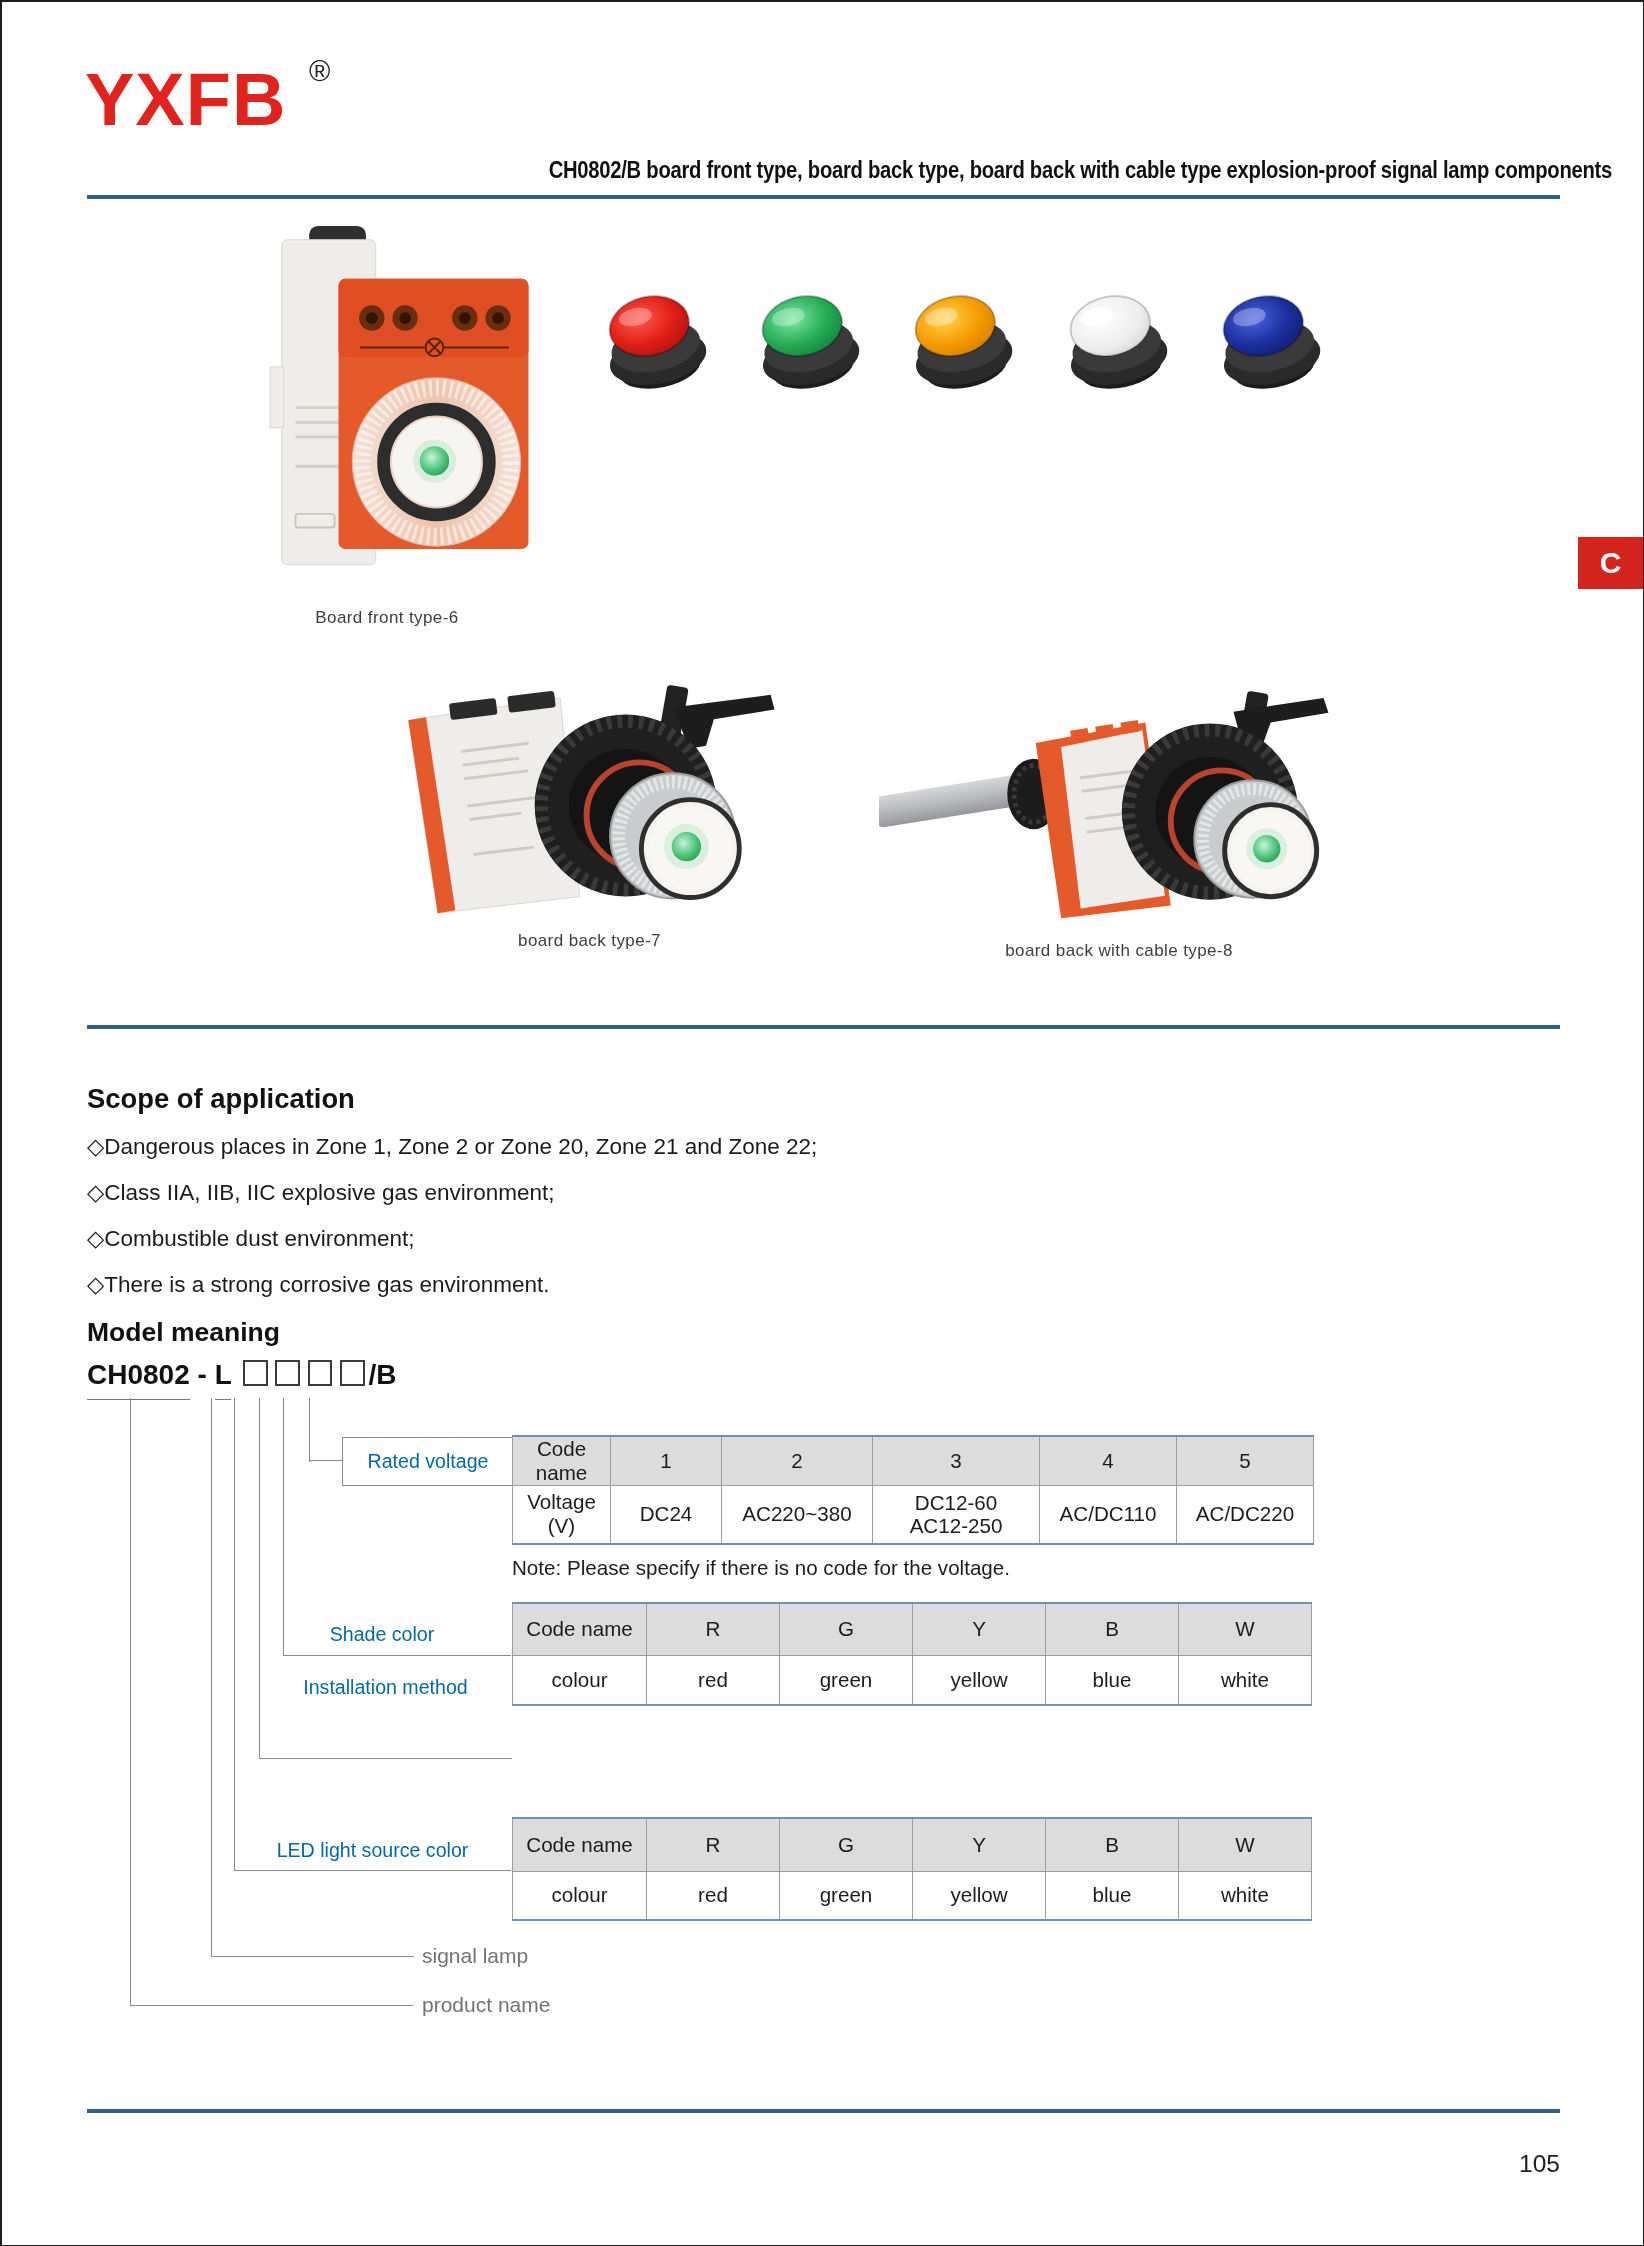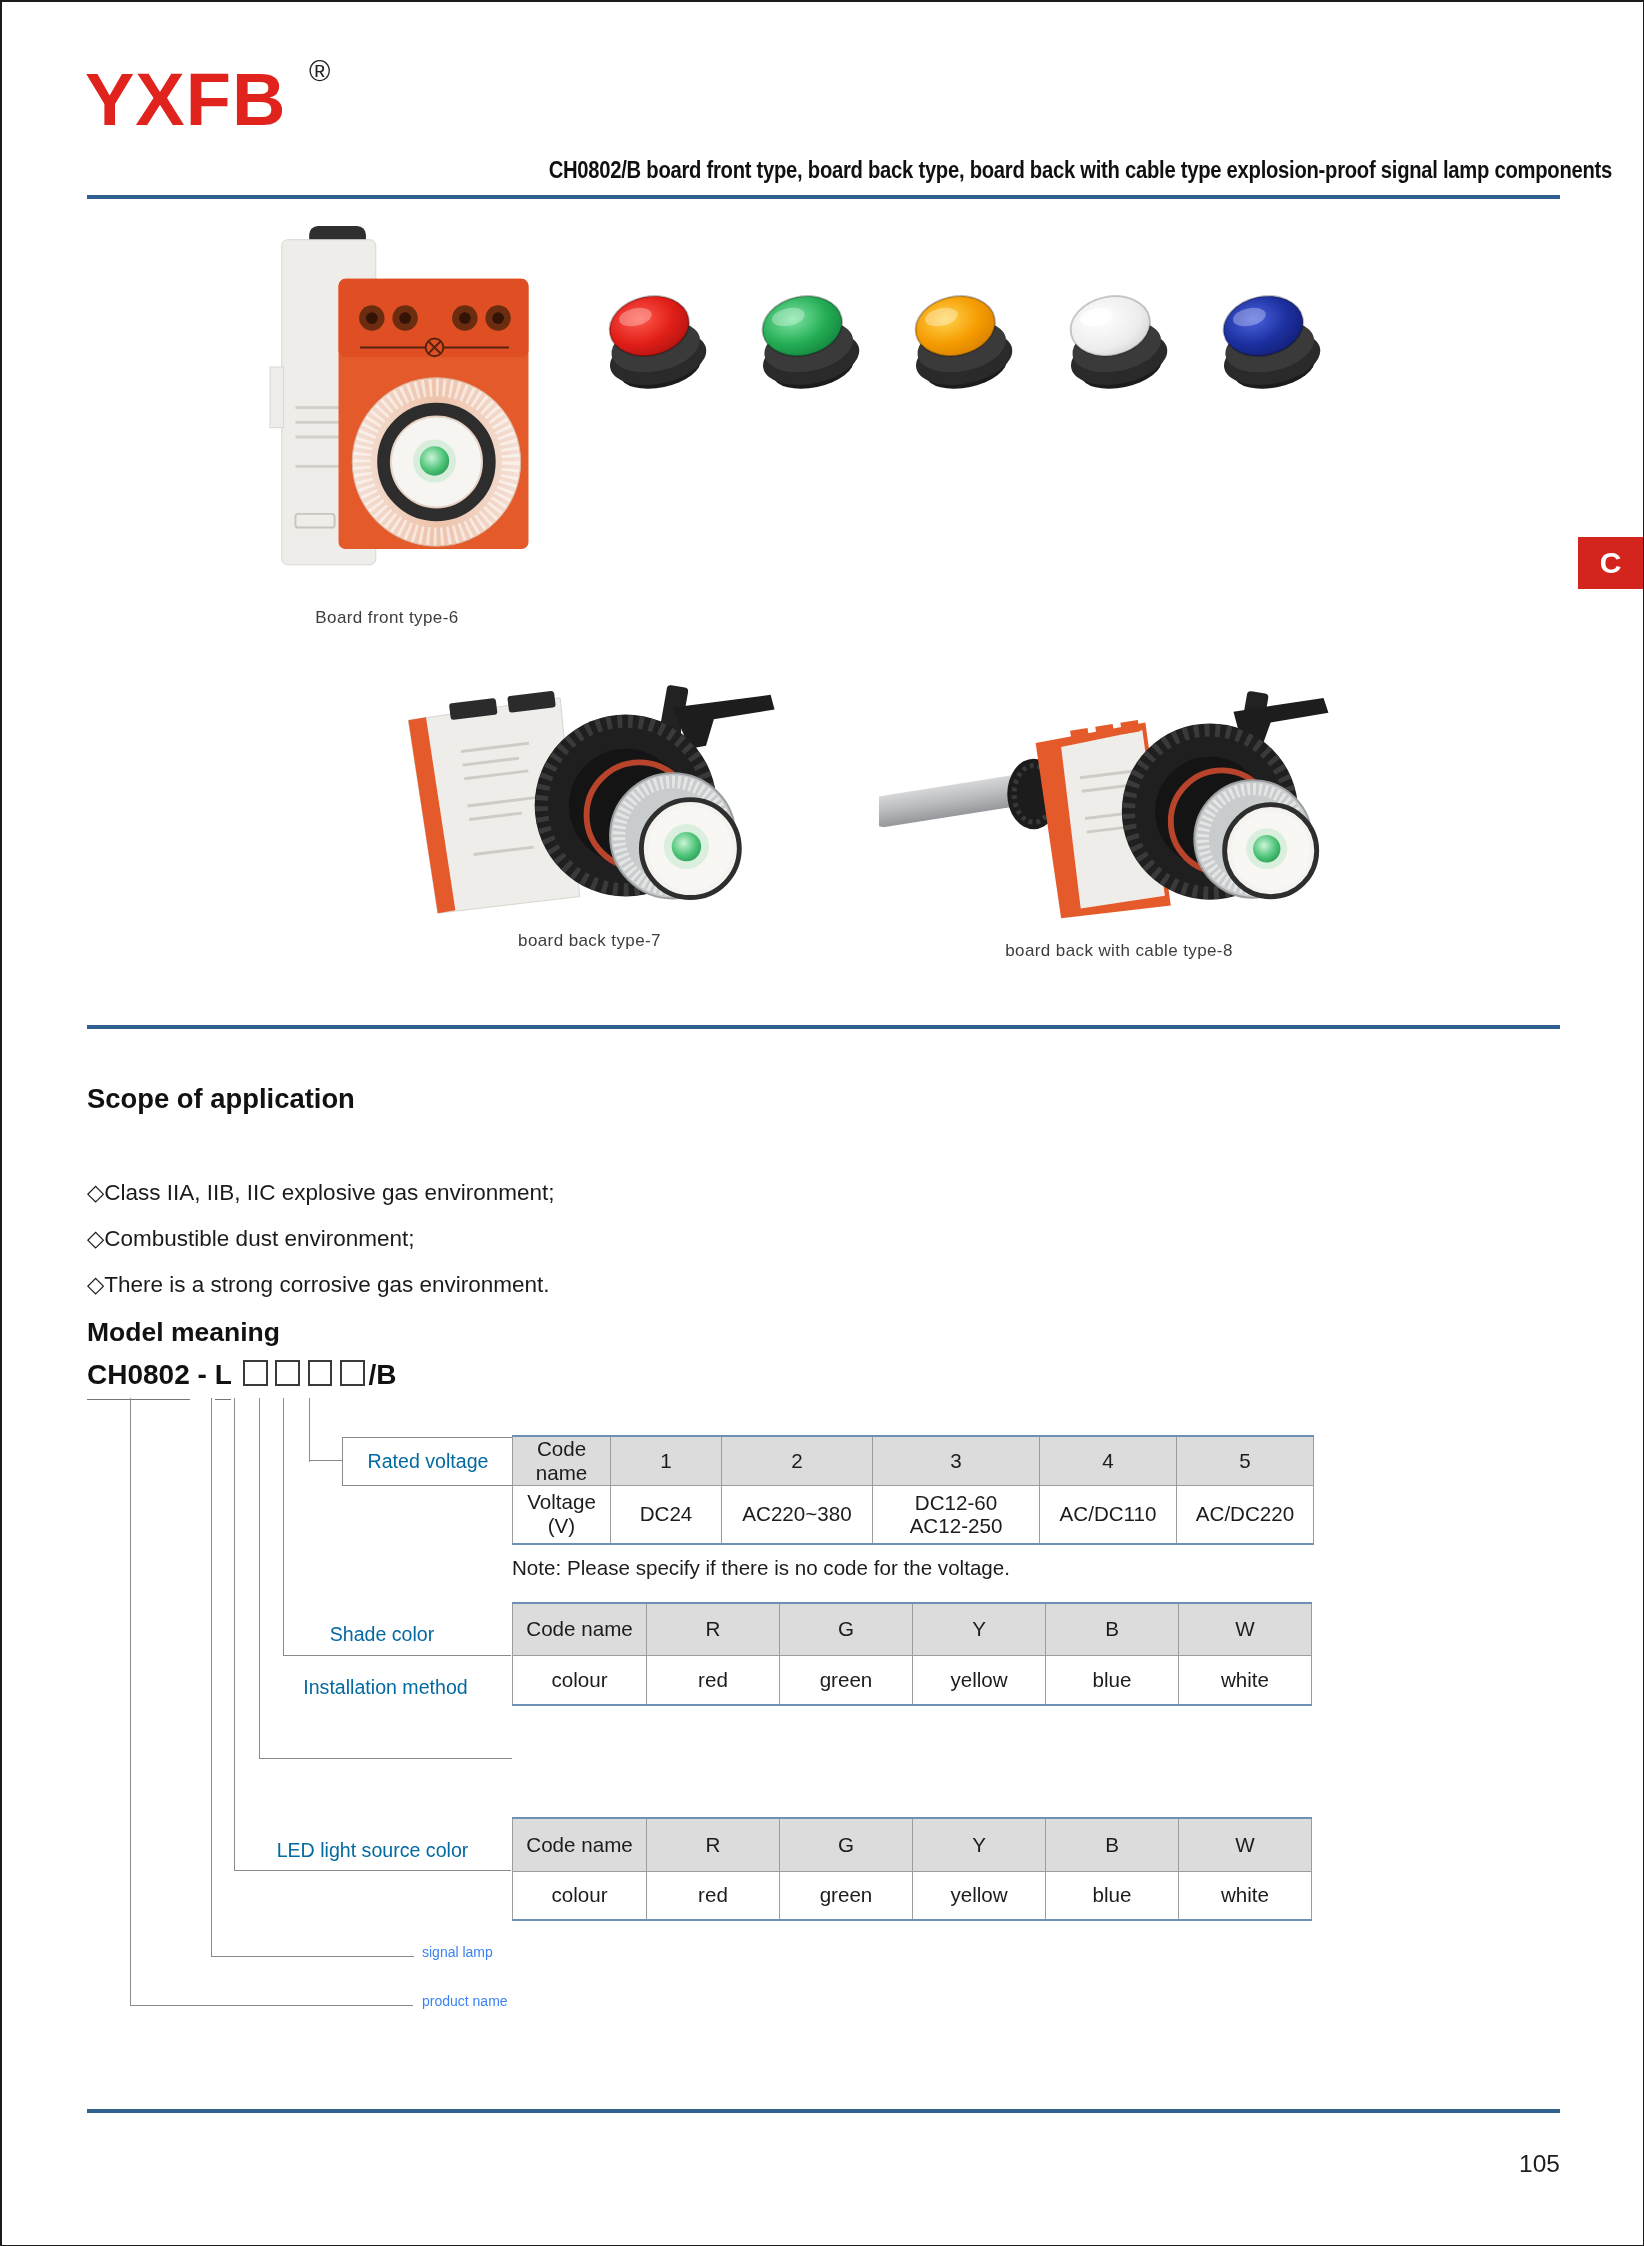--- a/index.html
+++ b/index.html
@@ -25,21 +25,21 @@
   .scope-item{left:85px; font-size:22.5px; color:#1b1b1b;}
   
   .h-model{left:85px; top:1315px; font-size:26.5px; font-weight:bold; color:#111;}
   .code-line{left:85px; top:1357px; font-size:28px; font-weight:bold; color:#111; white-space:nowrap;}
   .code-line .u{border-bottom:1px solid #777; padding-bottom:8.8px;}
   .code-box{display:inline-block; width:20.6px; height:22.5px; border:2px solid #3a3a3a; margin:0 3.9px; vertical-align:-2px;}
   
   .tl{background:#8a8a8a;}
   .lbl{font-size:19.6px; color:#0369a1; text-align:center;}
   .lbl-box{border:1px solid #8a8a8a; border-right:none; line-height:46px;}
-  .side-lbl{font-size:14px; color:#3b82f6;}
+  .side-lbl{font-size:21px; color:#737373;}
   
   .t{position:absolute; border-collapse:collapse; table-layout:fixed;
      font-size:20.6px; color:#1c1c1c; text-align:center;
      border-top:2.9px solid #6e90b2; border-bottom:2.9px solid #6e90b2;}
   .t td{border-left:1px solid #9c9c9c; border-right:1px solid #9c9c9c; padding:0;}
   .t tr.th td{background:#dcdcdc; border-bottom:1px solid #9c9c9c;}
   .pre{white-space:pre-line; line-height:1.15;}
   .note{font-size:20.6px; color:#1c1c1c;}
   
   .tab-c{left:1576px; top:535px; width:65px; height:52px; background:#d3251e;
@@ -263,20 +263,21 @@
     <circle cx="400" cy="168" r="40" fill="#f8f7f4"></circle>
     <circle cx="396" cy="166" r="21" fill="#7fd89a" fill-opacity="0.25"></circle>
     <circle cx="396" cy="166" r="14" fill="url(#ledg8)"></circle>
   </svg>
 
   <div class="abs cap" style="left:882px; top:939px; width:470px;">board back with cable type-8</div>
 
   <div class="abs rule" style="left:85px; top:1023px; width:1473px;"></div>
 
   <div class="abs h-scope">Scope of application</div>
+  <div class="abs scope-item" style="top:1131px;">◇Dangerous places in Zone 1, Zone 2 or Zone 20, Zone 21 and Zone 22;</div>
   <div class="abs scope-item" style="top:1177px;">◇Class IIA, IIB, IIC explosive gas environment;</div>
   <div class="abs scope-item" style="top:1223px;">◇Combustible dust environment;</div>
   <div class="abs scope-item" style="top:1269px;">◇There is a strong corrosive gas environment.</div>
 
   <div class="abs h-model">Model meaning</div>
   <div class="abs code-line">
     <span class="u">CH0802</span><span> - </span><span class="u">L</span>
     <span class="code-box"></span><span class="code-box"></span><span class="code-box"></span><span class="code-box"></span><span>/B</span>
   </div>
 

